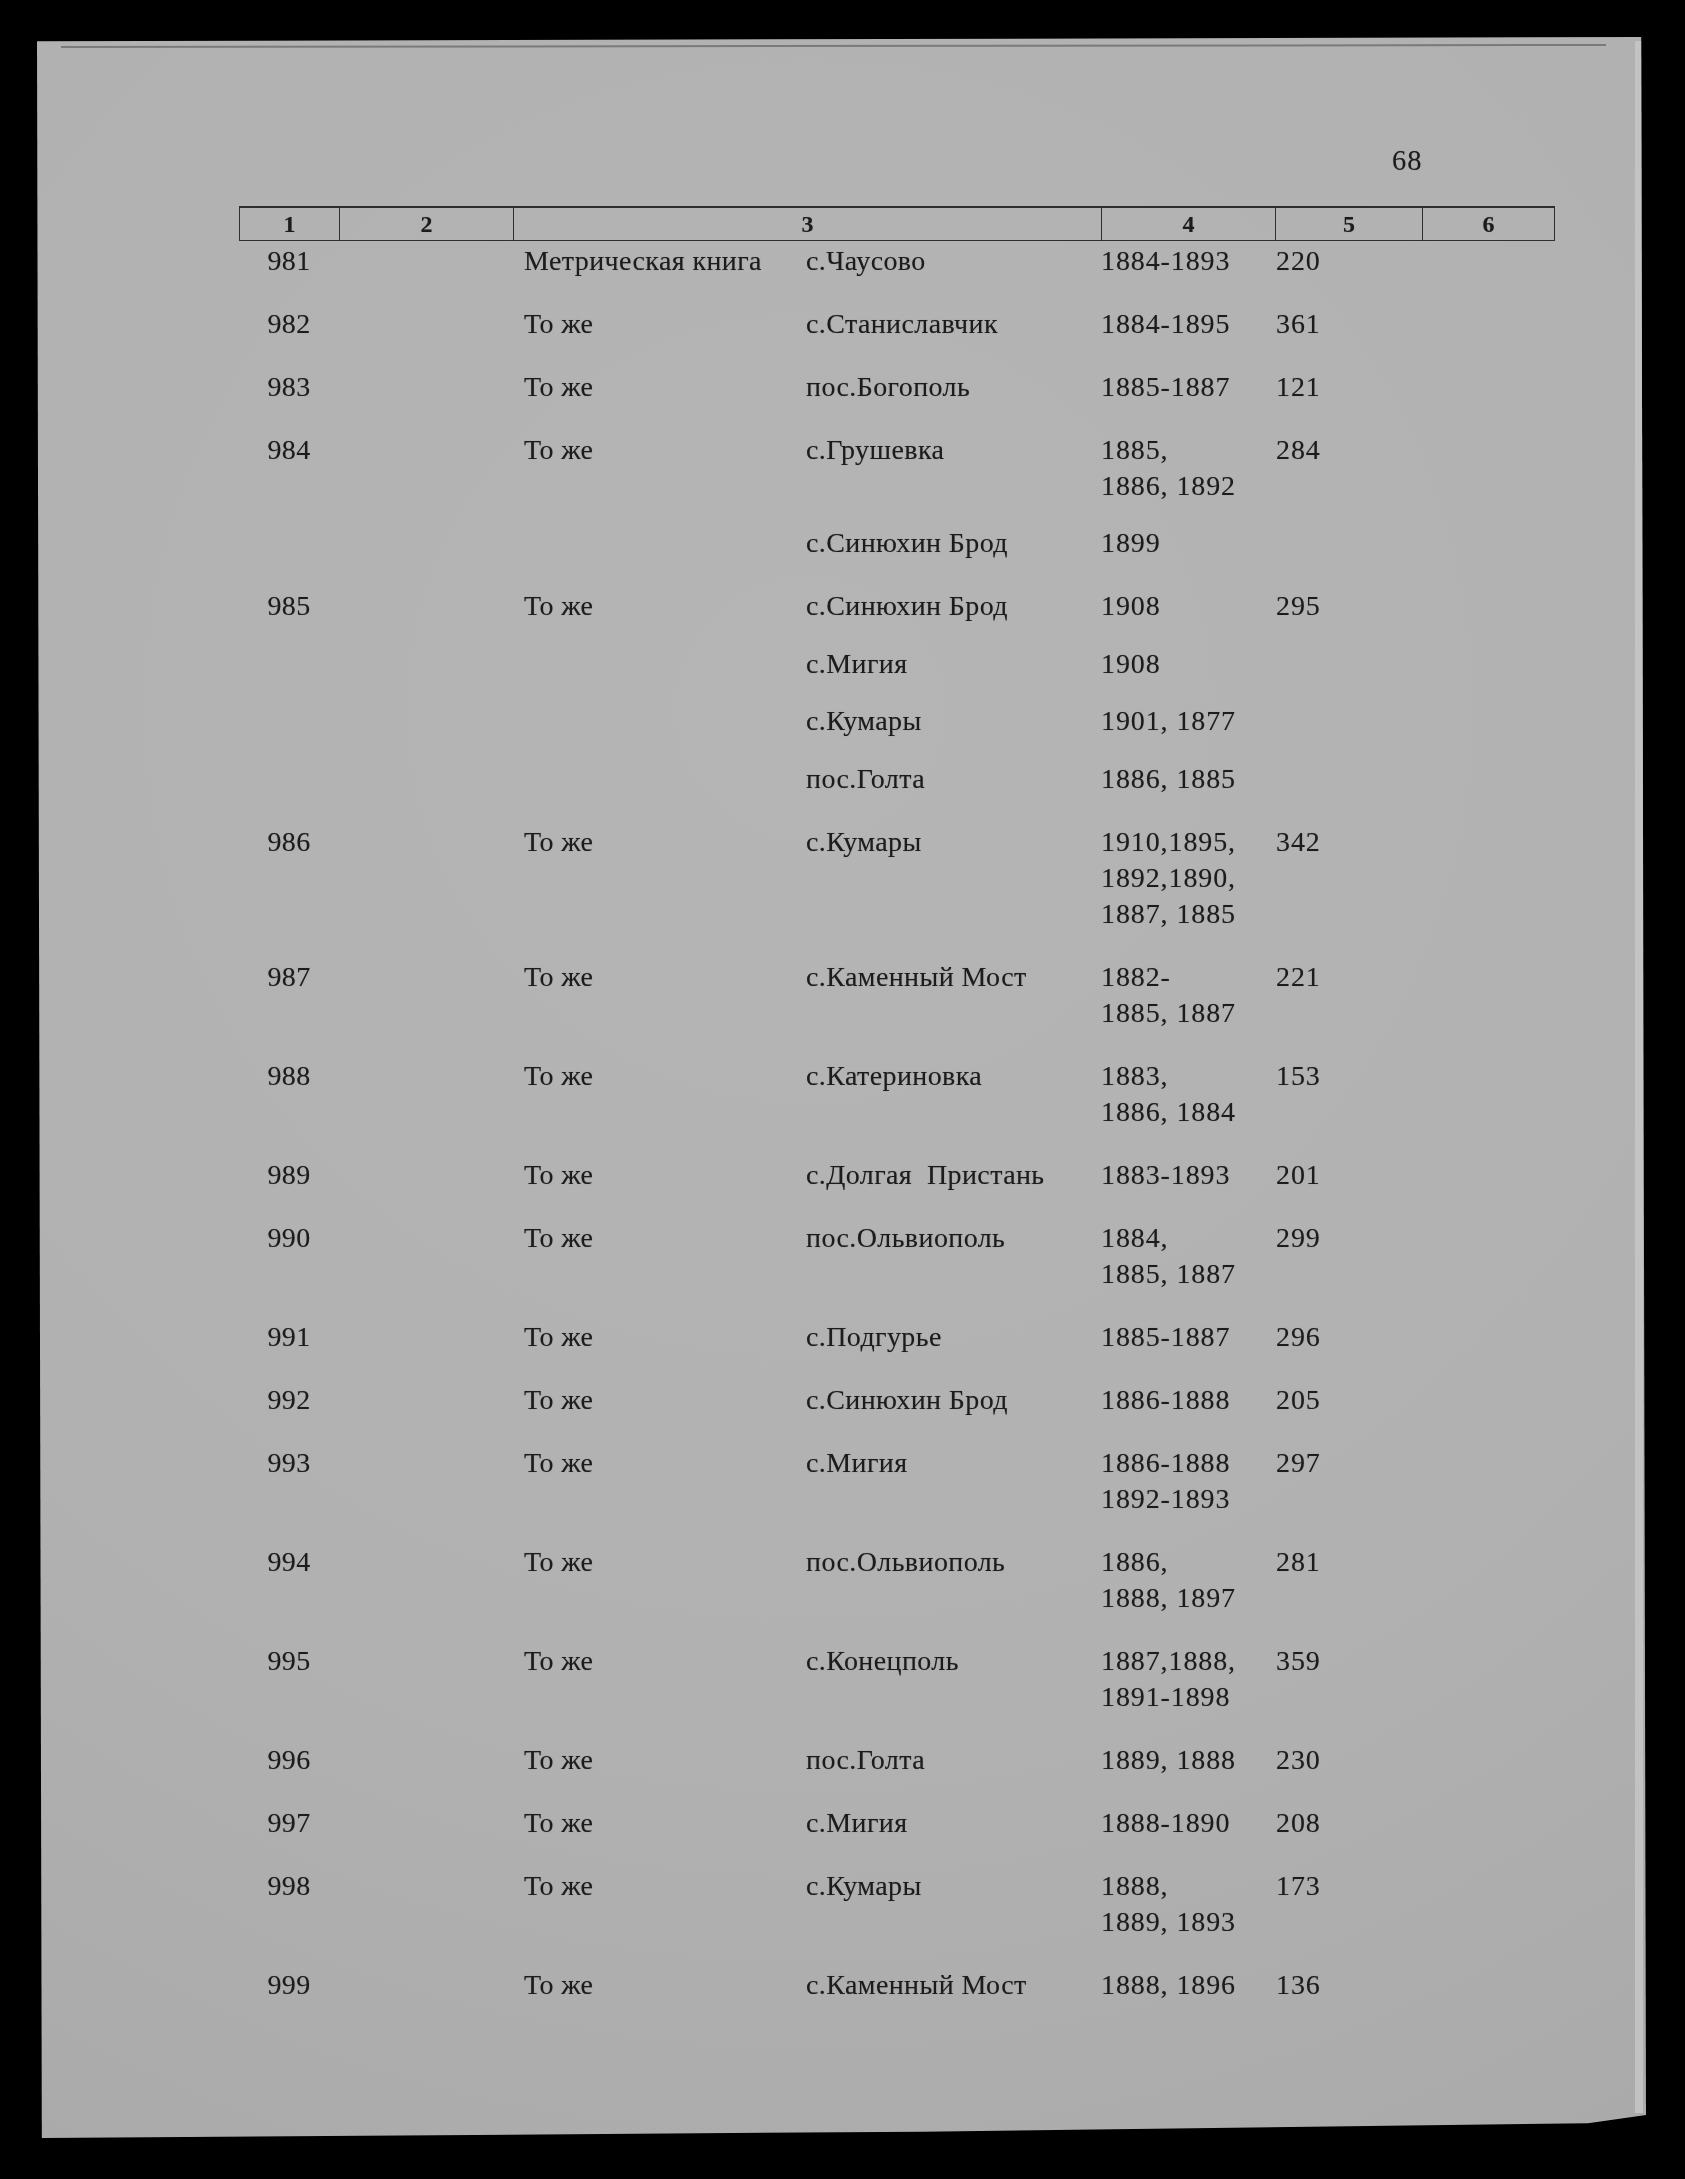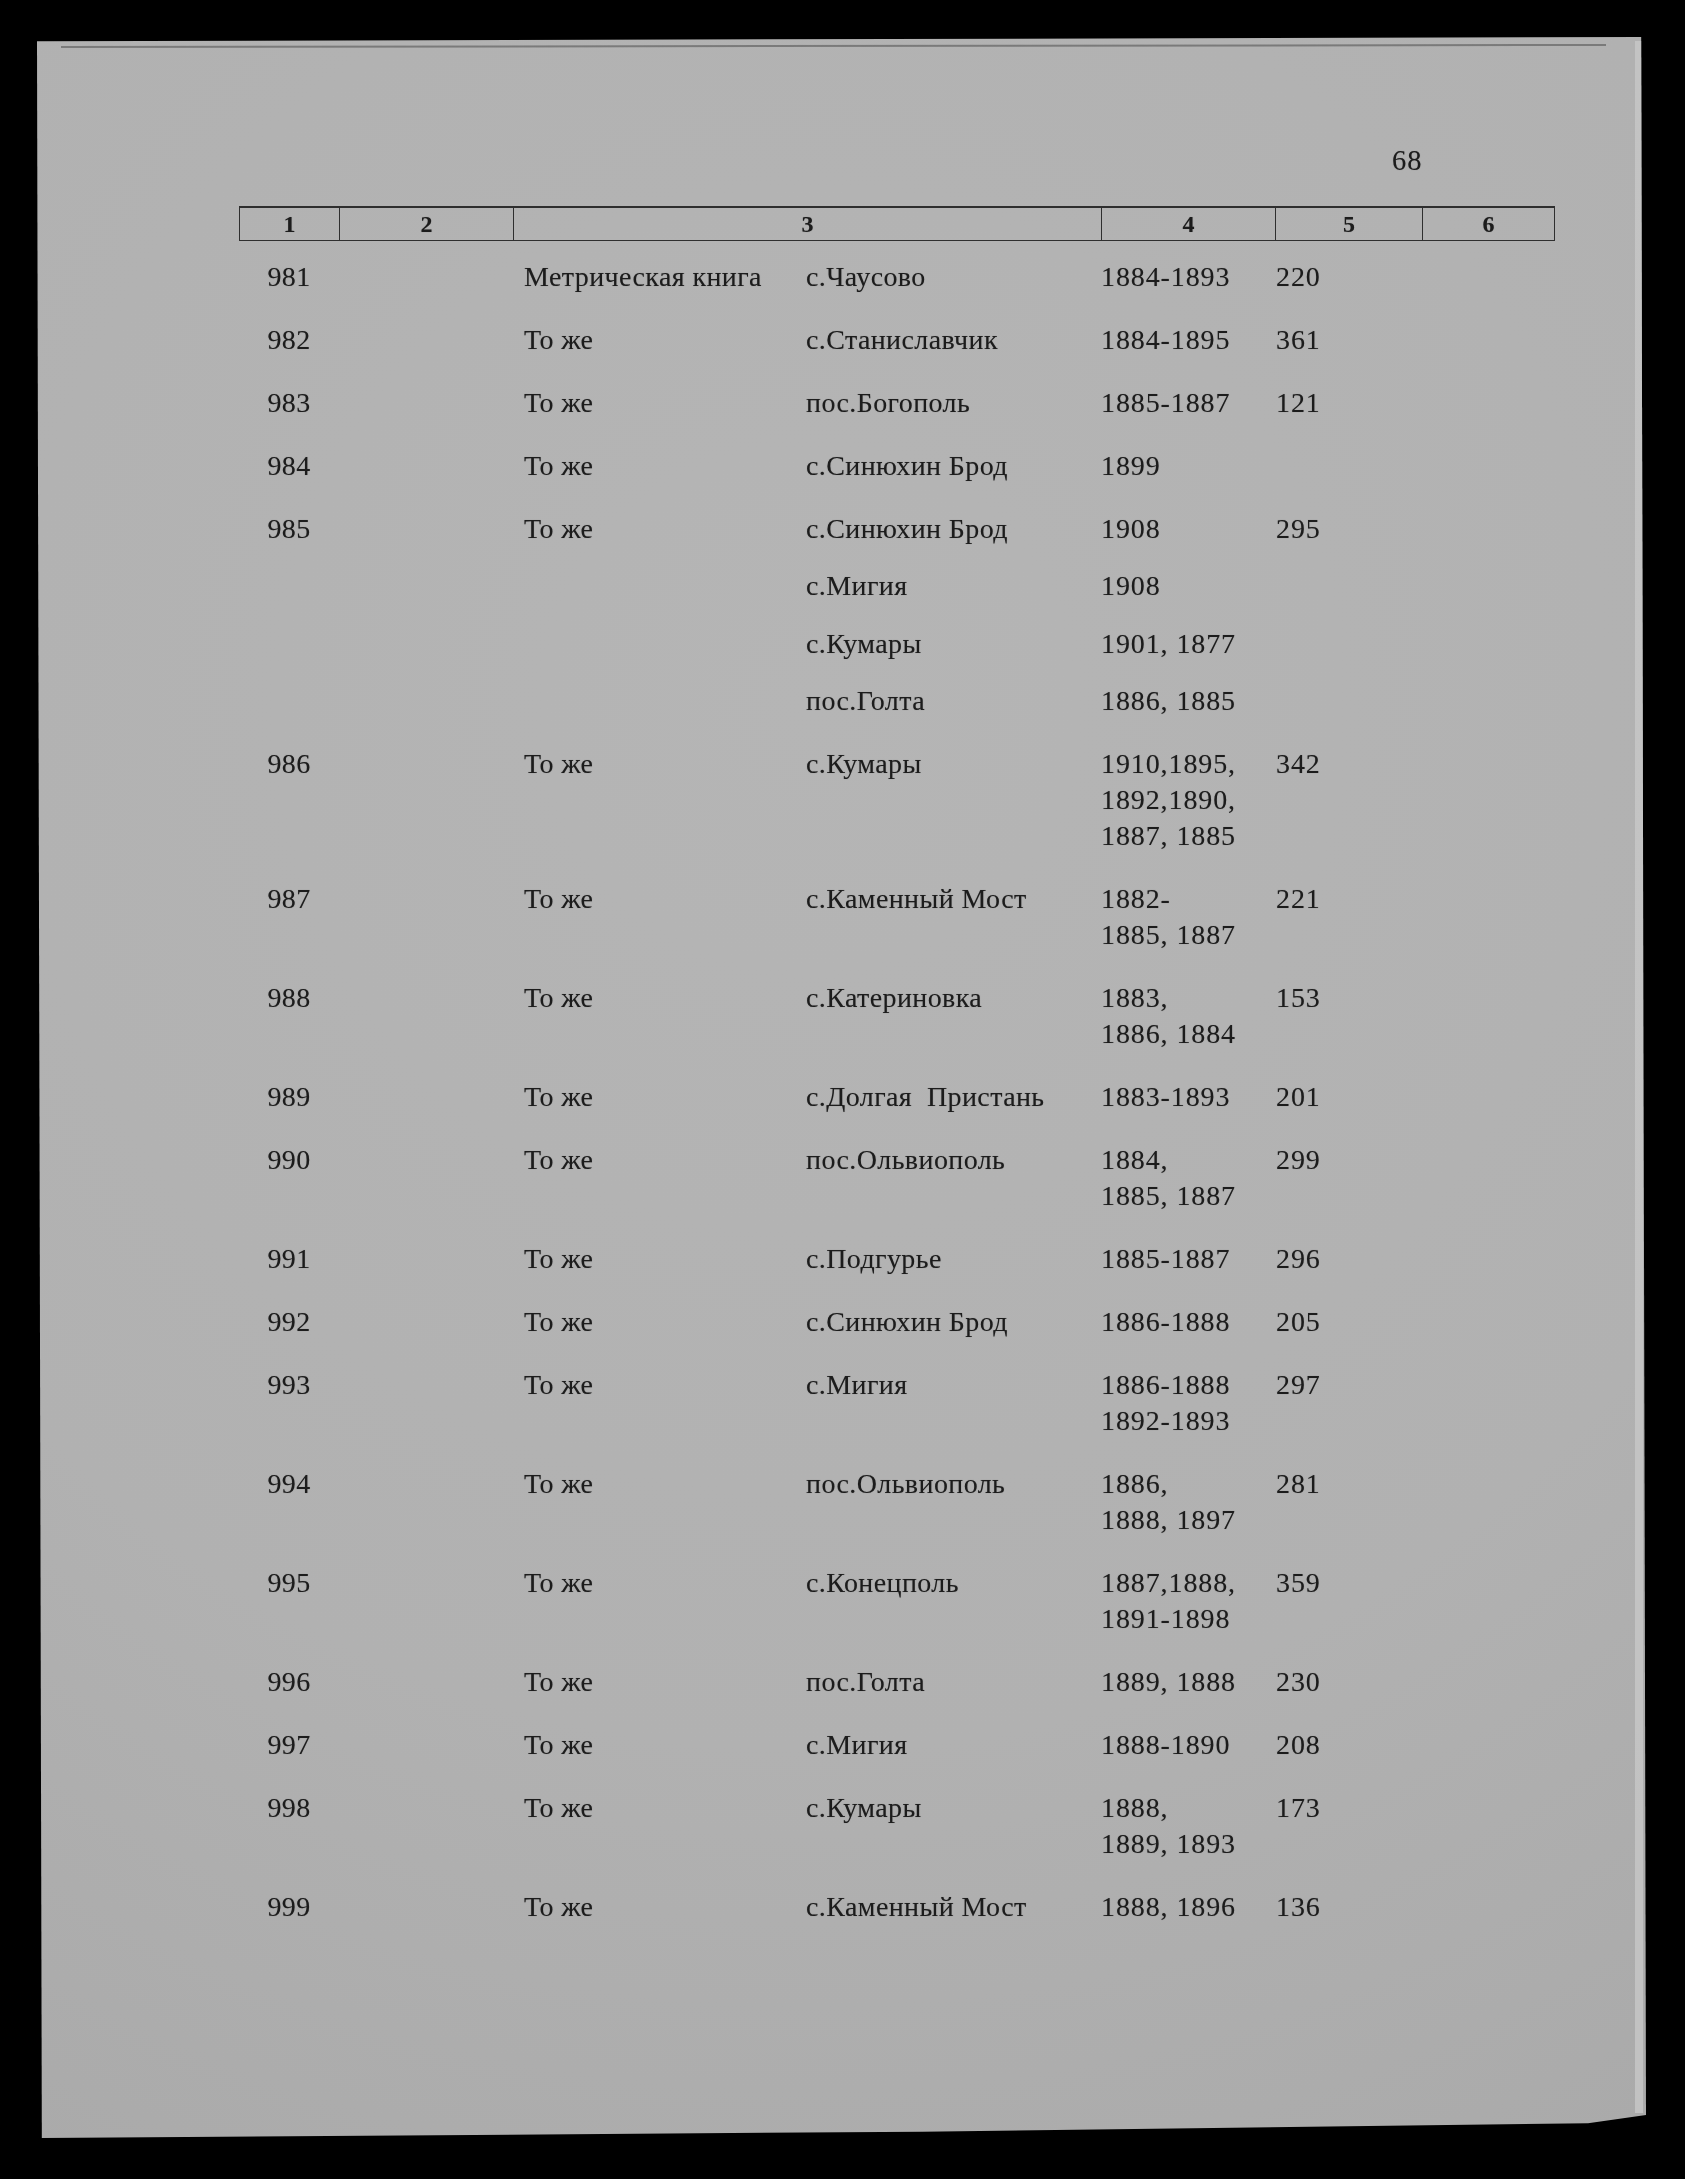--- a/index.html
+++ b/index.html
@@ -27,21 +27,21 @@
          display:flex;align-items:center;justify-content:center;
          font-weight:700;font-size:24px;text-shadow:0 0 0.9px rgba(20,20,20,.3);}
   .hcell:last-child{border-right:none;}
   .hcell:nth-child(1){width:100px;}
   .hcell:nth-child(2){width:174px;}
   .hcell:nth-child(3){width:588px;}
   .hcell:nth-child(4){width:174px;}
   .hcell:nth-child(5){width:147px;}
   .hcell:nth-child(6){flex:1;}
   
-  #rows{position:absolute;left:0;top:259px;width:1685px;
+  #rows{position:absolute;left:0;top:243px;width:1685px;
         font-size:28px;letter-spacing:0.4px;line-height:36px;
         text-shadow:0 0 0.9px rgba(20,20,20,.35);}
   .row{position:relative;margin-bottom:27px;}
   .cell-no{position:absolute;left:239px;top:0;width:100px;text-align:center;}
   .cell-title{position:absolute;left:524px;top:0;white-space:pre;}
   .entry{position:relative;margin-bottom:21.4px;min-height:36px;}
   .entry:last-child{margin-bottom:0;}
   .cell-place{position:absolute;left:806px;top:0;white-space:pre;}
   .cell-years{margin-left:1101px;width:175px;text-align:left;white-space:pre-line;
               letter-spacing:0.9px;}
@@ -101,20 +101,26 @@
     <div class="cell-years">1885-1887</div>
     <div class="cell-sheets">121</div>
   </div>
           </div>
   </div>
         <div class="row">
     <div class="cell-no">984</div>
     <div class="cell-title">То же</div>
     <div class="entries">
             <div class="entry">
+    <div class="cell-place">с.Грушевка</div>
+    <div class="cell-years">1885,
+1886, 1892</div>
+    <div class="cell-sheets">284</div>
+  </div>
+            <div class="entry">
     <div class="cell-place">с.Синюхин Брод</div>
     <div class="cell-years">1899</div>
     <div class="cell-sheets"></div>
   </div>
           </div>
   </div>
         <div class="row">
     <div class="cell-no">985</div>
     <div class="cell-title">То же</div>
     <div class="entries">

